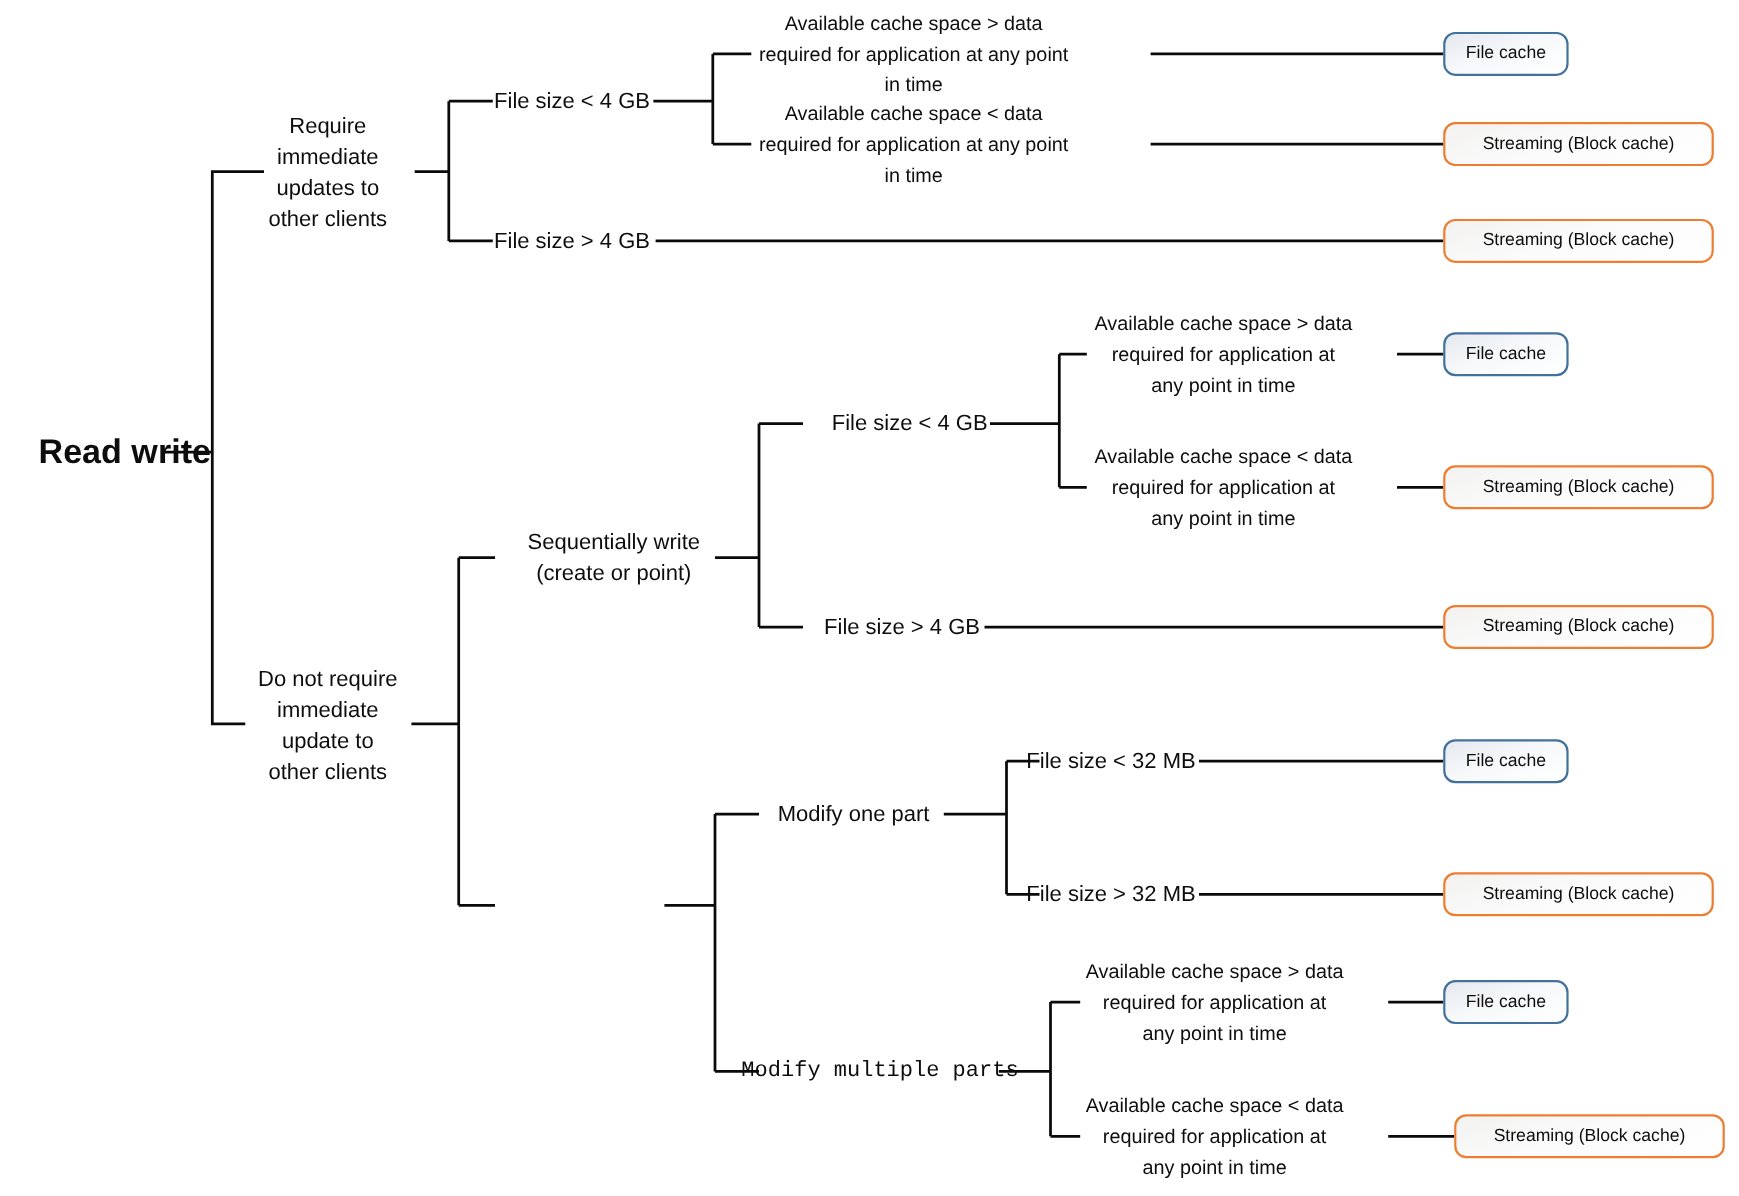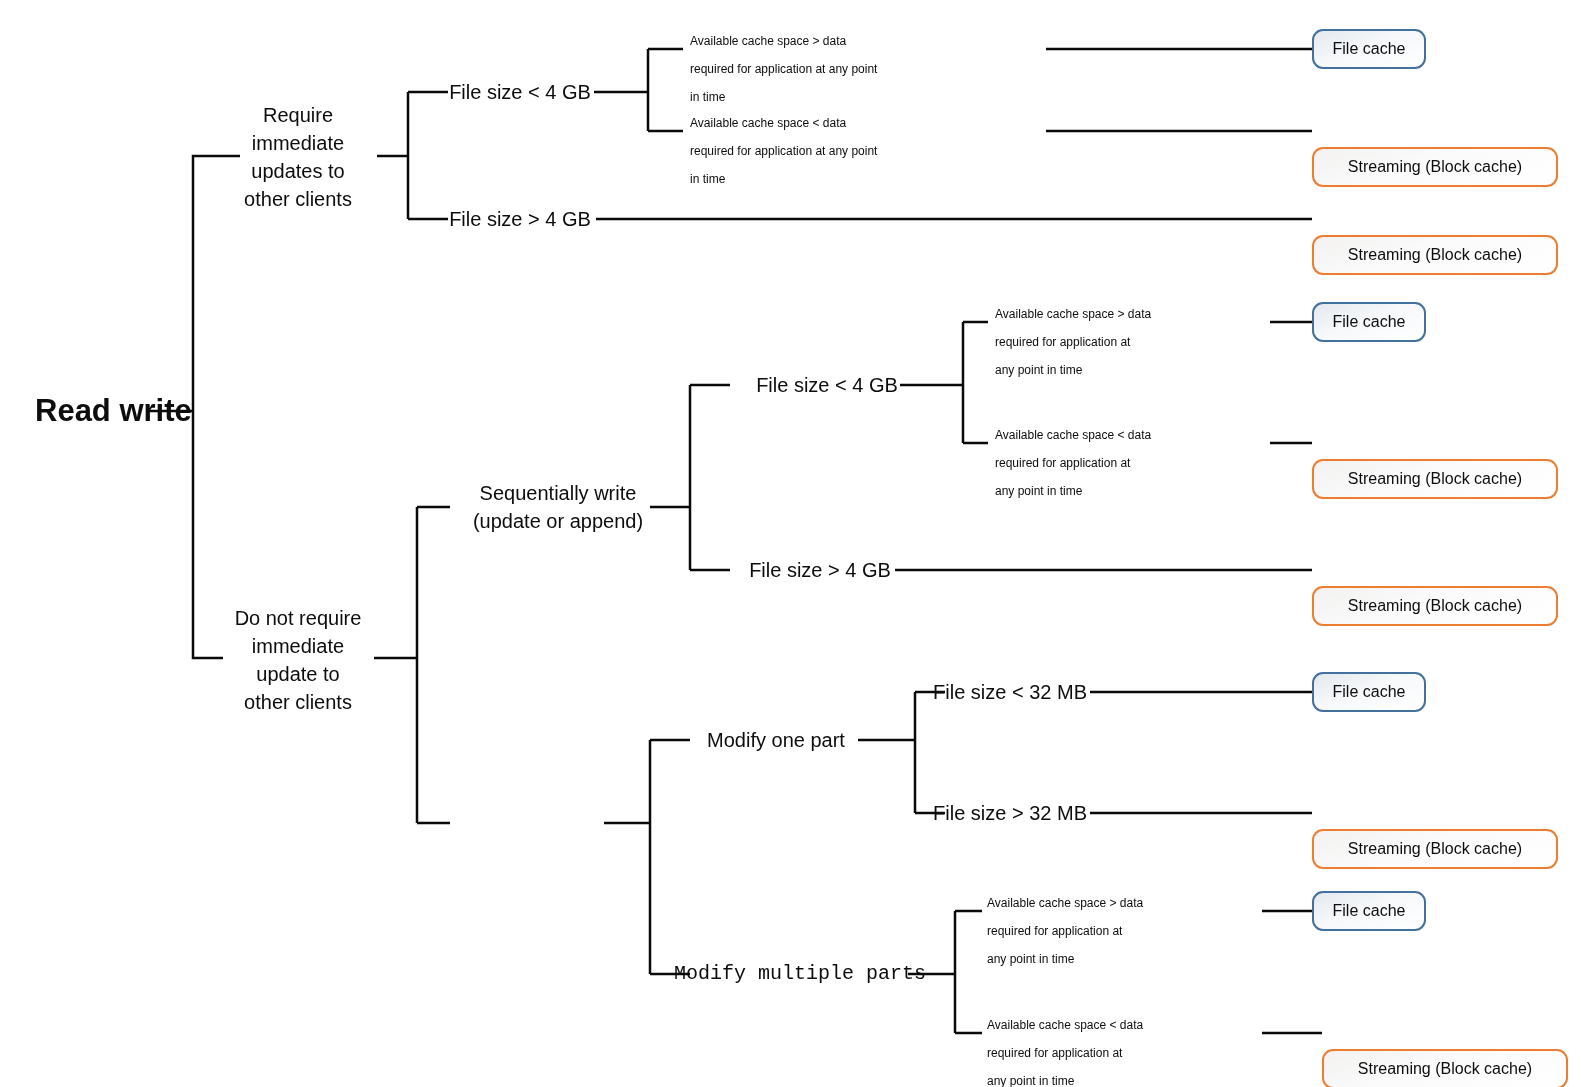--- a/index.html
+++ b/index.html
@@ -43,25 +43,24 @@
     position: absolute;
     transform: translate(-50%, -50%);
     text-align: center;
     white-space: pre-line;
     font-size: 20px;
     line-height: 28px;
   }
   .leaf {
     position: absolute;
     transform: translateY(-50%);
-    text-align: left;
+    text-align: center;
     white-space: pre-line;
-    font-size: 12px;
+    font-size: 18px;
     line-height: 28px;
-    margin-top: 20px;
   }
   .box {
     position: absolute;
     box-sizing: border-box;
     display: flex;
     align-items: center;
     justify-content: center;
     font-size: 16px;
     white-space: nowrap;
     border-radius: 11px;
@@ -70,21 +69,20 @@
   }
   .box.file {
     width: 114px;
     border-color: var(--file-cache-border, #41719C);
     background: linear-gradient(160deg, #e4e9ee 0%, #f6f8fa 45%, #ffffff 100%);
   }
   .box.stream {
     width: 246px;
     border-color: var(--streaming-border, #ED7D31);
     background: linear-gradient(160deg, #f3f2f1 0%, #fbfbfb 45%, #ffffff 100%);
-    margin-top: 36px;
   }
 </style>
 </head>
 <body>
 
 <div class="canvas" style="--line-color: #0a0a0a; --file-cache-border: #41719C; --streaming-border: #ED7D31; color: rgb(13, 13, 13);">
 
   <svg class="lines" viewBox="0 0 1581 1087" xmlns="http://www.w3.org/2000/svg">
 
     <path d="M147,411 H193 M240,156 H193 V658 H223"></path>
@@ -121,21 +119,21 @@
   <div class="lbl" style="left:520px; top:92px;">File size &lt; 4 GB</div>
   <div class="lbl" style="left:520px; top:219px;">File size &gt; 4 GB</div>
   <div class="leaf" style="left:690px; top:49px;">Available cache space &gt; data
 required for application at any point
 in time</div>
   <div class="leaf" style="left:690px; top:131px;">Available cache space &lt; data
 required for application at any point
 in time</div>
 
   <div class="lbl" style="left:558px; top:507px;">Sequentially write
-(update or append)</div>
+(create or point)</div>
   <div class="lbl" style="left:827px; top:385px;">File size &lt; 4 GB</div>
   <div class="lbl" style="left:820px; top:570px;">File size &gt; 4 GB</div>
   <div class="leaf" style="left:995px; top:322px;">Available cache space &gt; data
 required for application at
 any point in time</div>
   <div class="leaf" style="left:995px; top:443px;">Available cache space &lt; data
 required for application at
 any point in time</div>
 
   <div class="lbl" style="left:776px; top:740px;">Modify one part</div>

